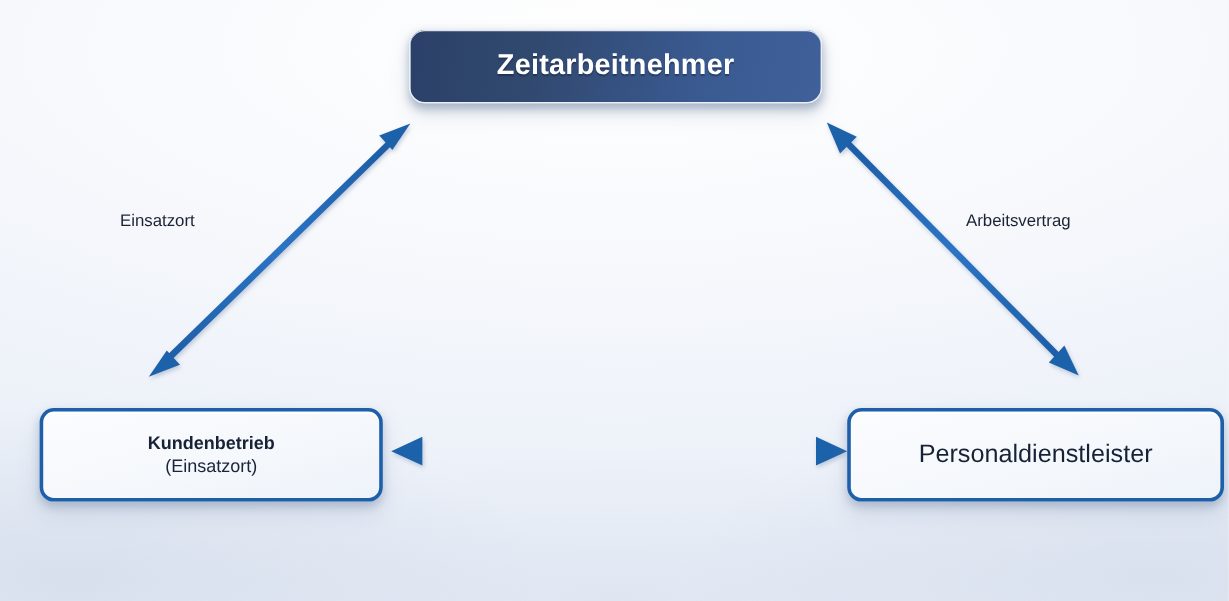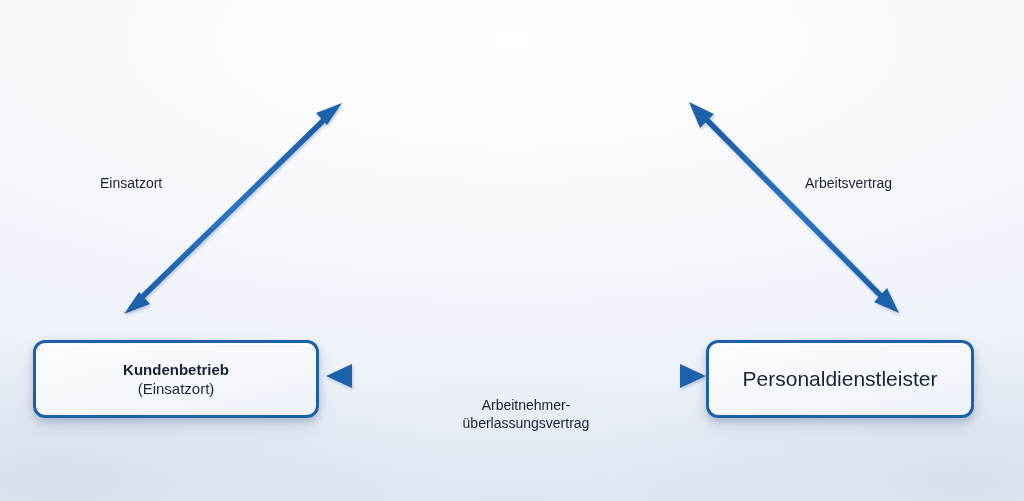--- a/index.html
+++ b/index.html
@@ -85,21 +85,21 @@
   }
   #node-client {
     left: 33px;
     top: 340px;
     width: 286px;
     height: 78px;
   }
   #node-provider {
     left: 706px;
     top: 340px;
-    width: 268px;
+    width: 314px;
     height: 78px;
   }
   .node-light .node-title {
     color: #182236;
     font-size: 15px;
     font-weight: bold;
   }
   .node-light .node-sub {
     color: #1b2539;
     font-size: 15px;
@@ -170,30 +170,29 @@
       <polygon points="899,313 874,302 887,288" fill="#1f62ab"></polygon>
     </g>
 
     <g filter="url(#softShadow)">
       <line x1="345" y1="376" x2="686" y2="376" stroke="url(#gradHoriz)" stroke-width="6" stroke-linecap="butt"></line>
       <polygon points="326,376 352,364 352,388" fill="#1f62ab"></polygon>
       <polygon points="706,376 680,364 680,388" fill="#1f62ab"></polygon>
     </g>
   </svg>
 
+  <div class="node" id="node-worker">
+    <span class="node-title">Zeitarbeitnehmer</span>
+  </div>
 
   <div class="node node-light" id="node-client">
     <span class="node-title">Kundenbetrieb</span>
     <span class="node-sub">(Einsatzort)</span>
   </div>
 
   <div class="node node-light" id="node-provider">
     <span class="node-title">Personaldienstleister</span>
   </div>
 
   <div class="edge-label" id="label-einsatzort">Einsatzort</div>
   <div class="edge-label" id="label-arbeitsvertrag">Arbeitsvertrag</div>
-  <div class="edge-label" id="label-ueberlassung">
-    <div>Arbeitnehmer-</div>
-    <div>überlassungsvertrag</div>
-  </div>
 
 </div>
 
 </body></html>

